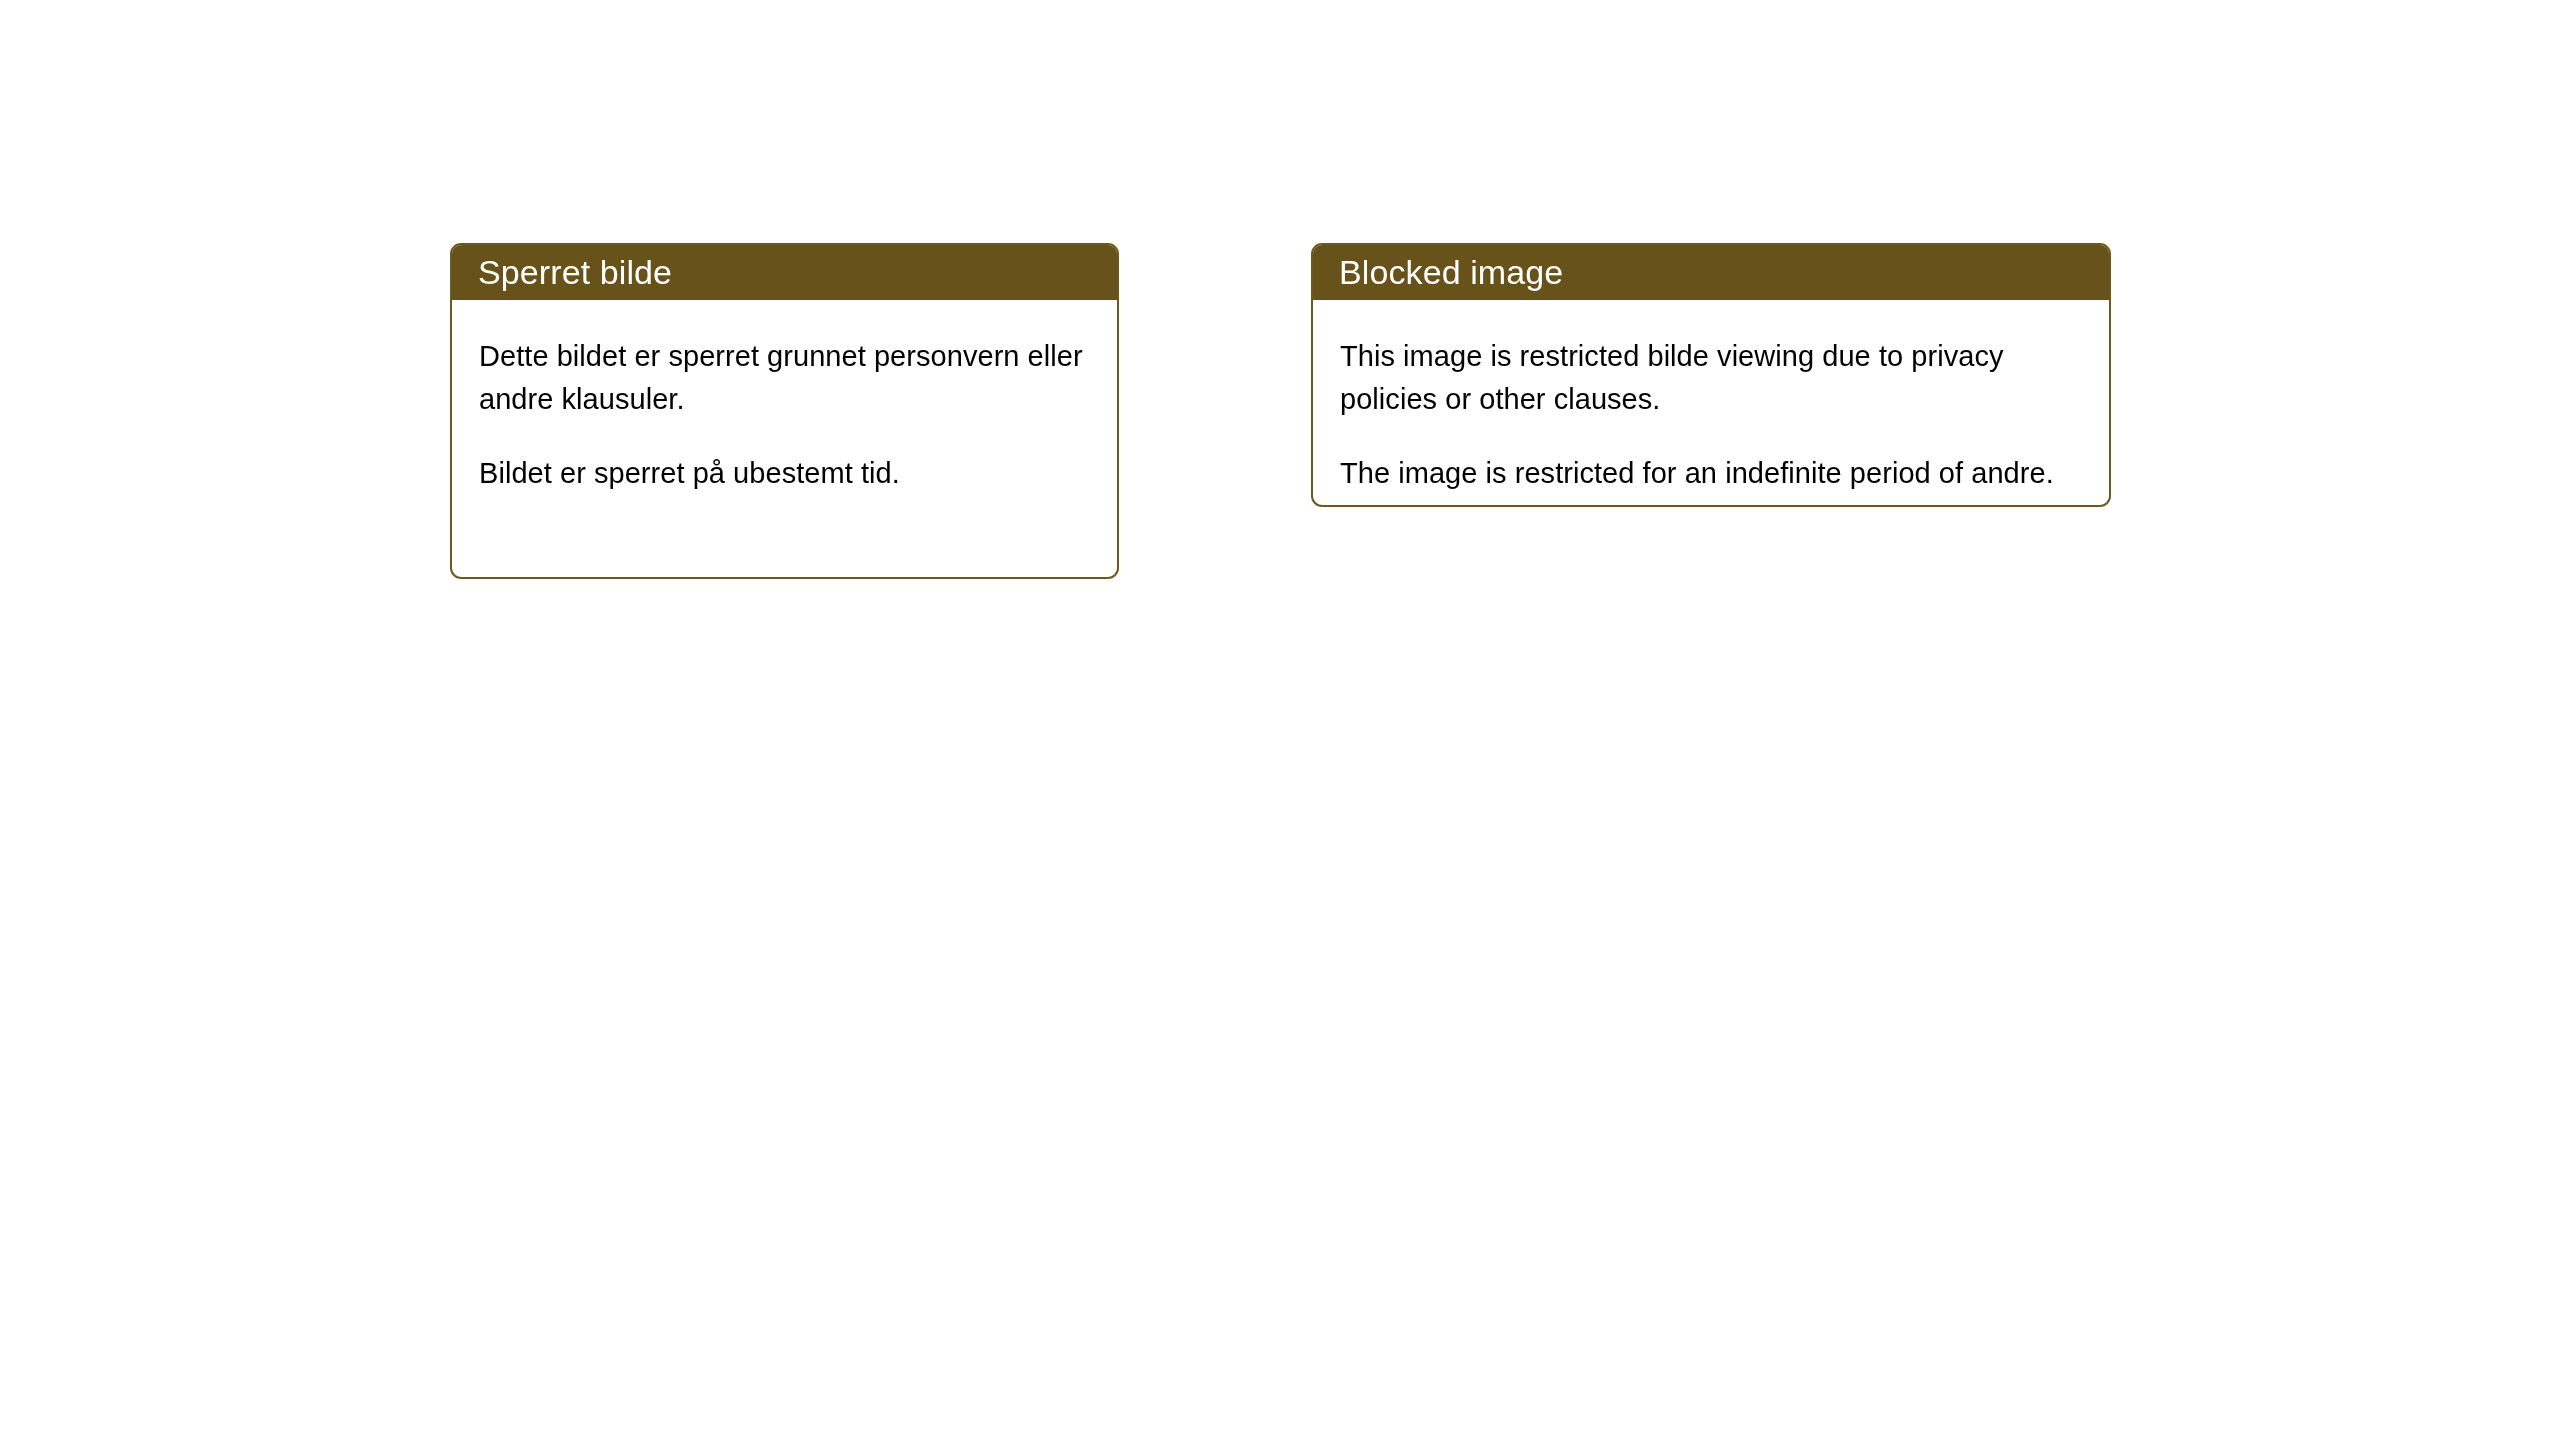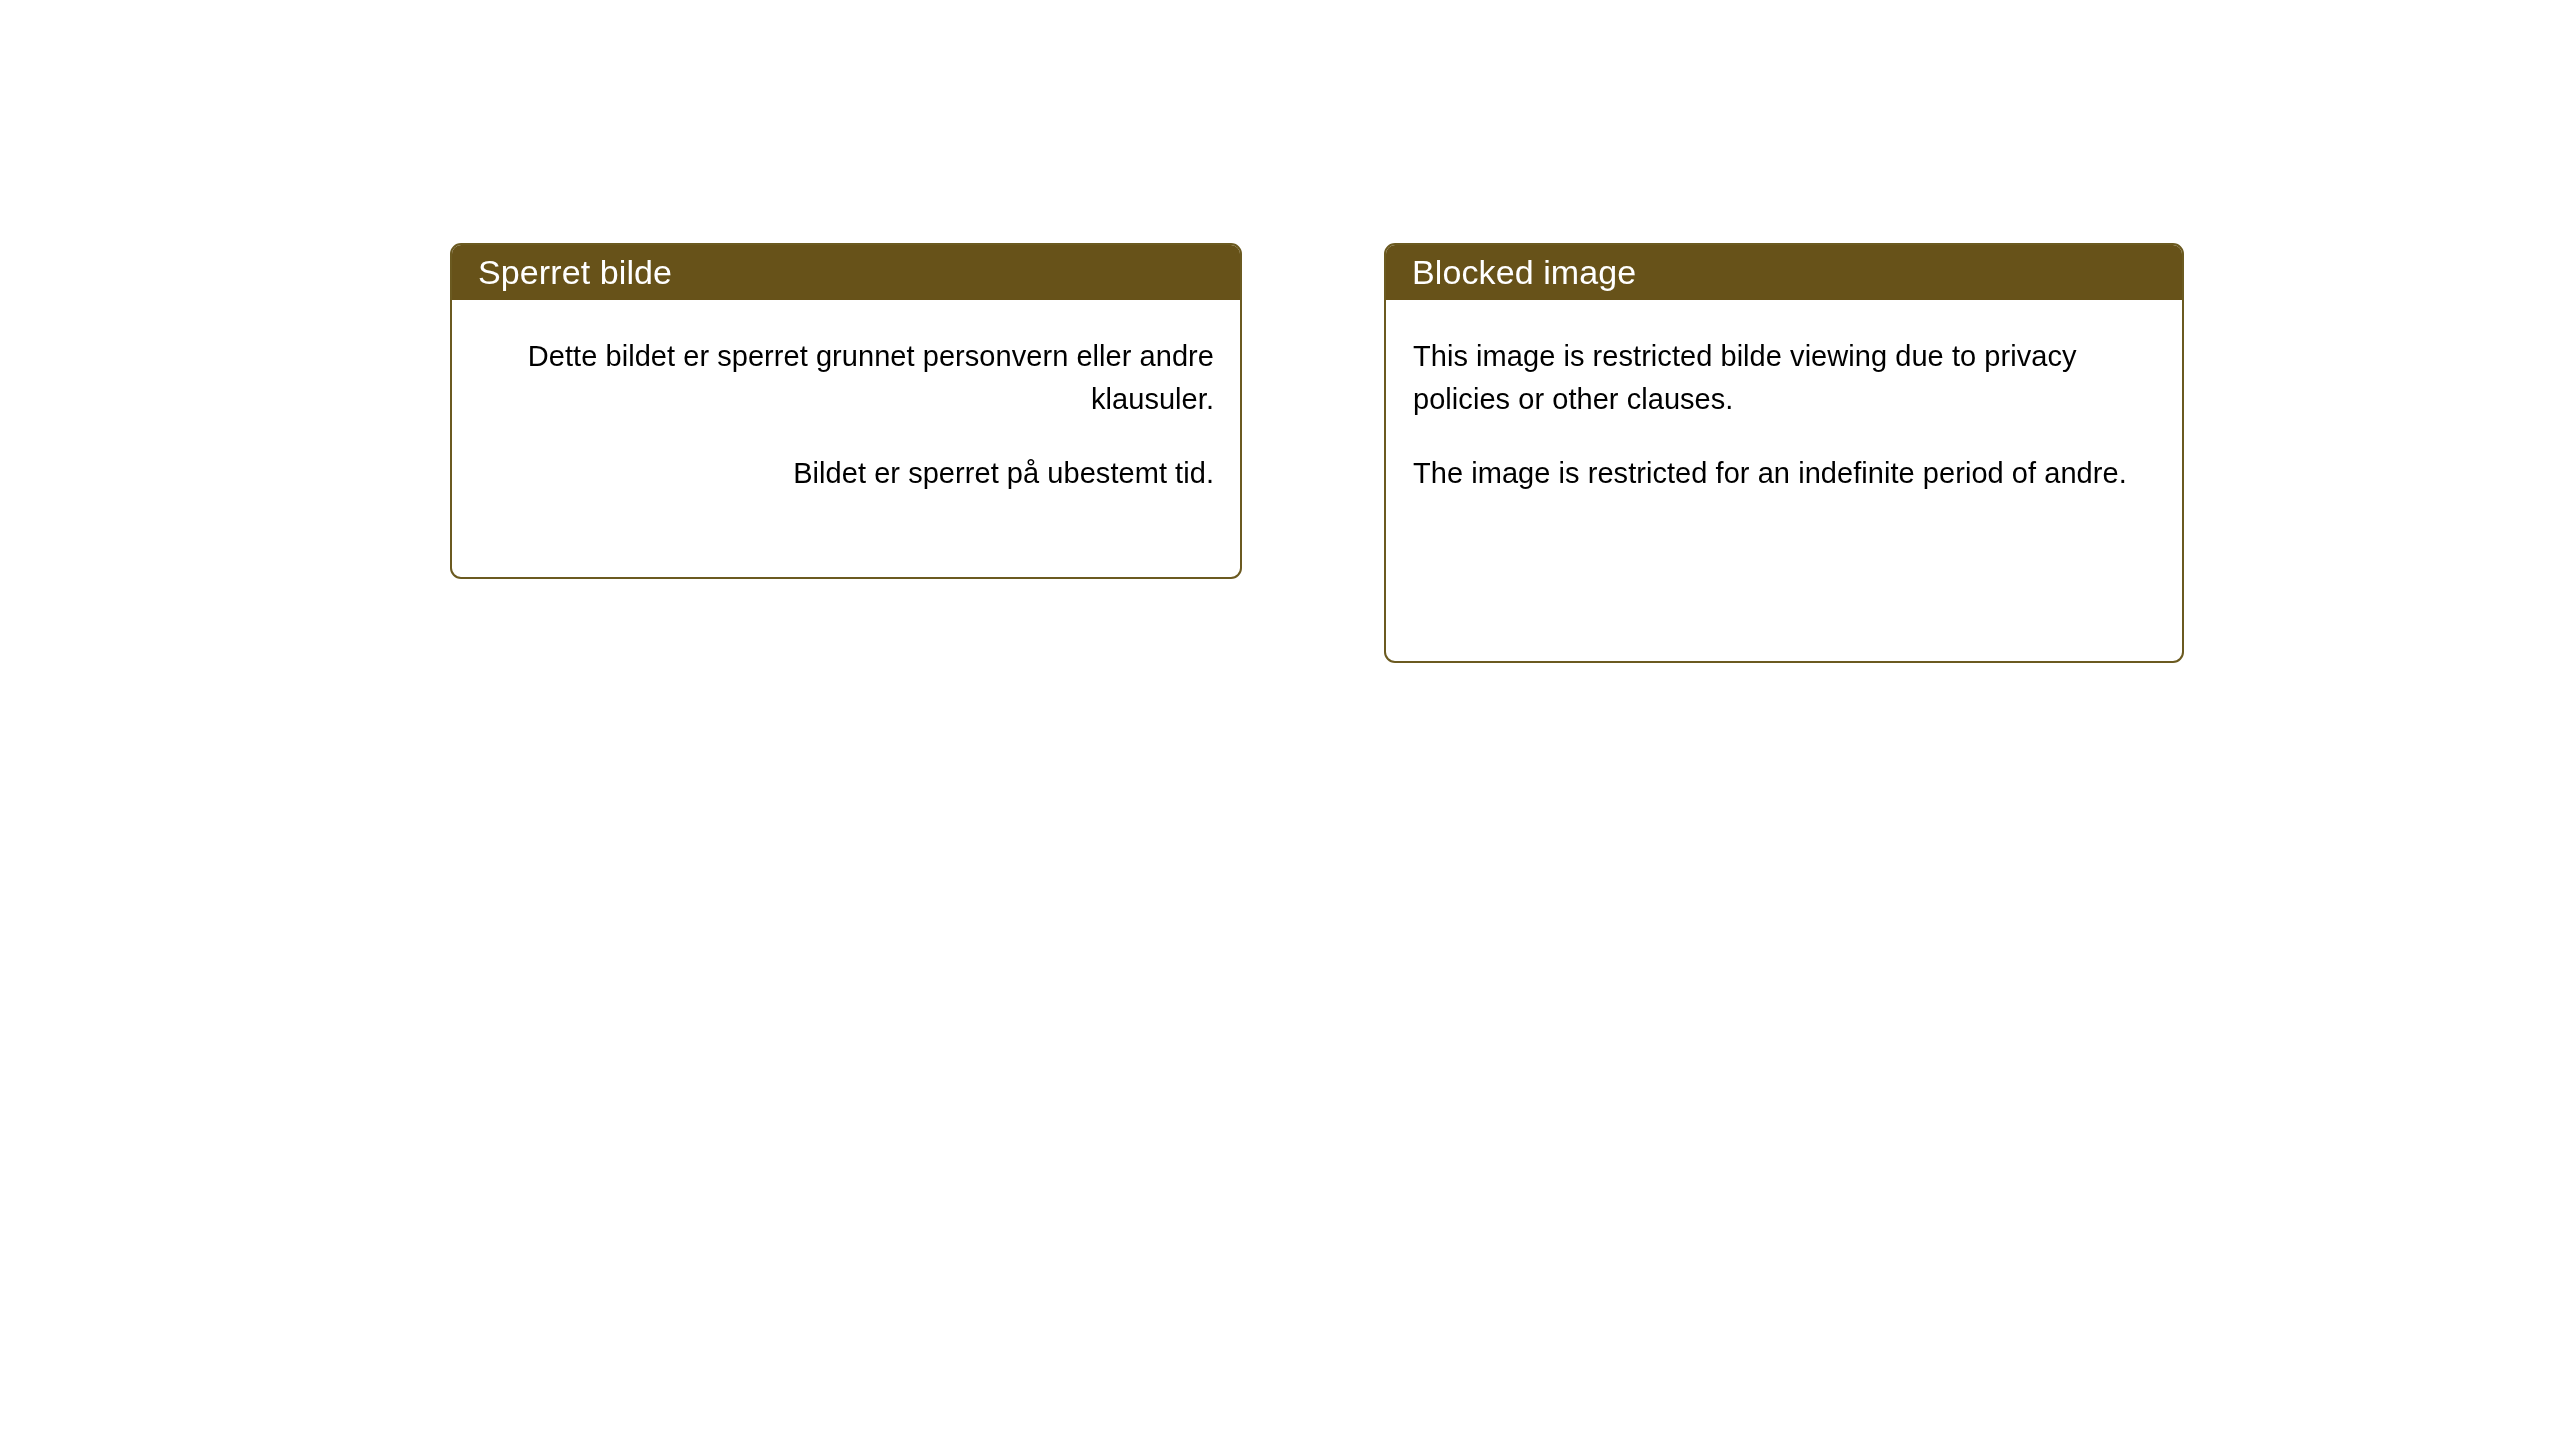--- a/index.html
+++ b/index.html
@@ -27,30 +27,29 @@
     box-sizing: border-box;
     background: #ffffff;
     border: 2px solid #6b5a20;
     border-radius: 11px;
     overflow: hidden;
   }
 
   .notice-card.card-left {
     left: 450px;
     top: 243px;
-    width: 792px;
+    width: 669px;
     height: 336px;
-    text-align: right;
   }
 
   .notice-card.card-right {
-    left: 1384px;
+    left: 1311px;
     top: 243px;
     width: 800px;
-    height: 420px;
+    height: 264px;
   }
 
   .card-header {
     box-sizing: border-box;
     height: 57px;
     background: #675219;
     margin: -2px -2px 0 -2px;
     border-top-left-radius: 10px;
     border-top-right-radius: 10px;
     display: flex;

